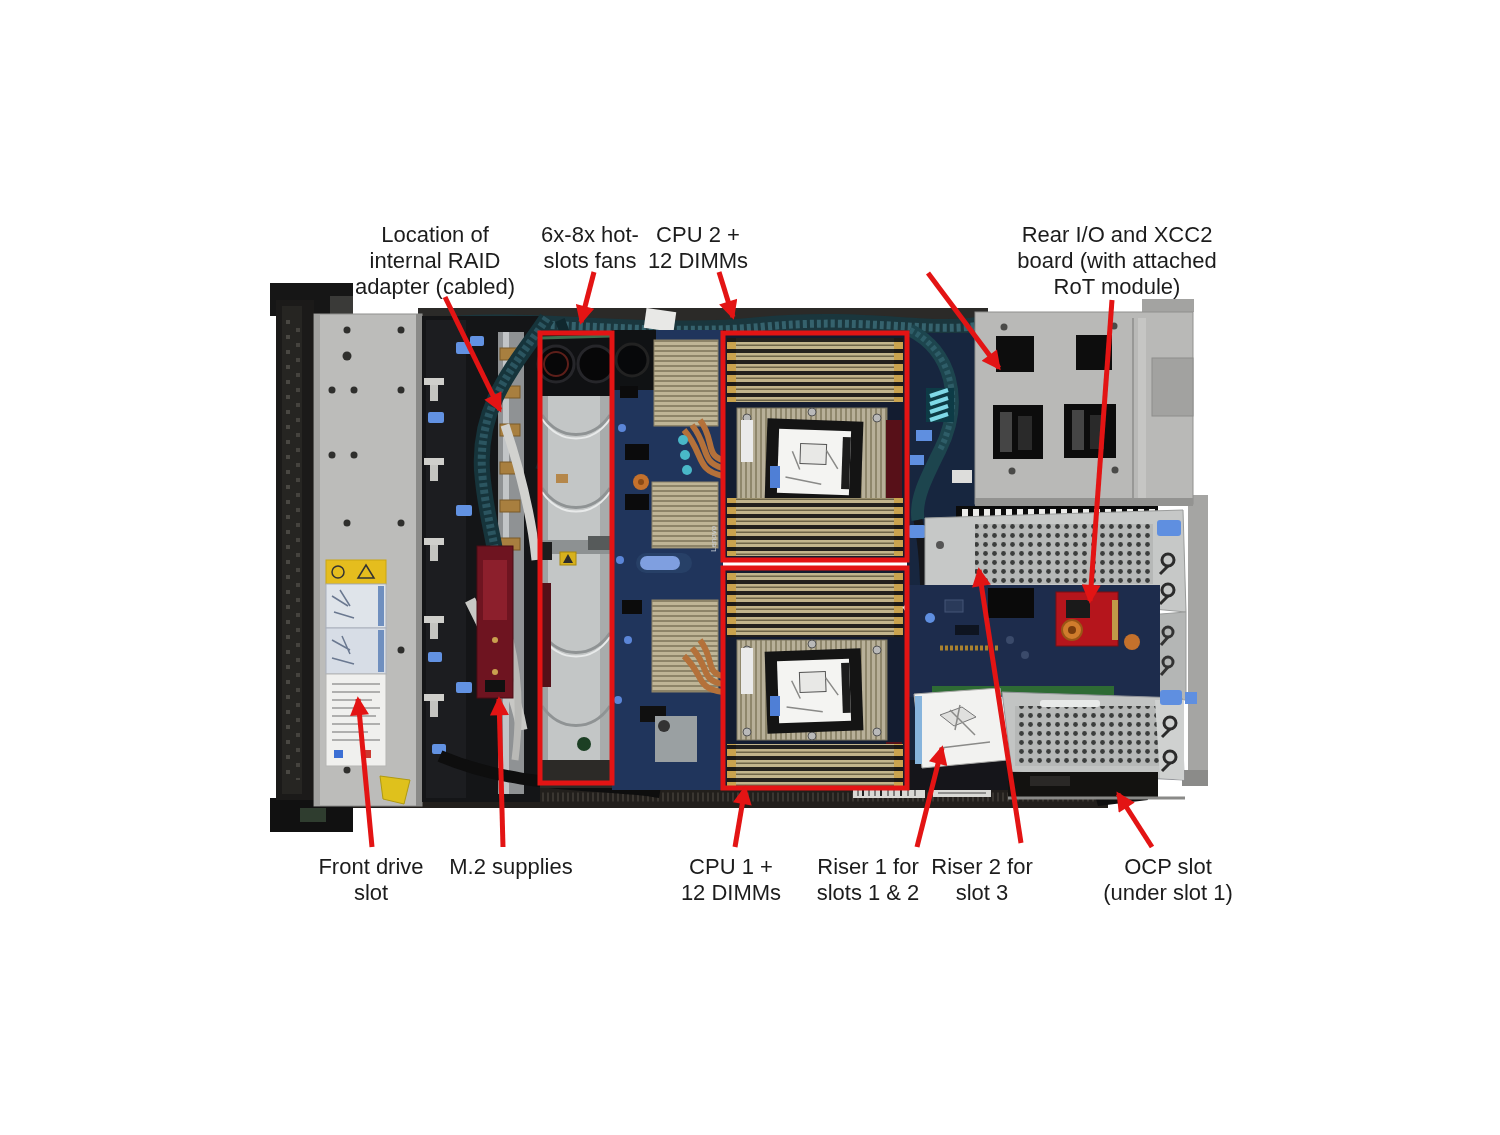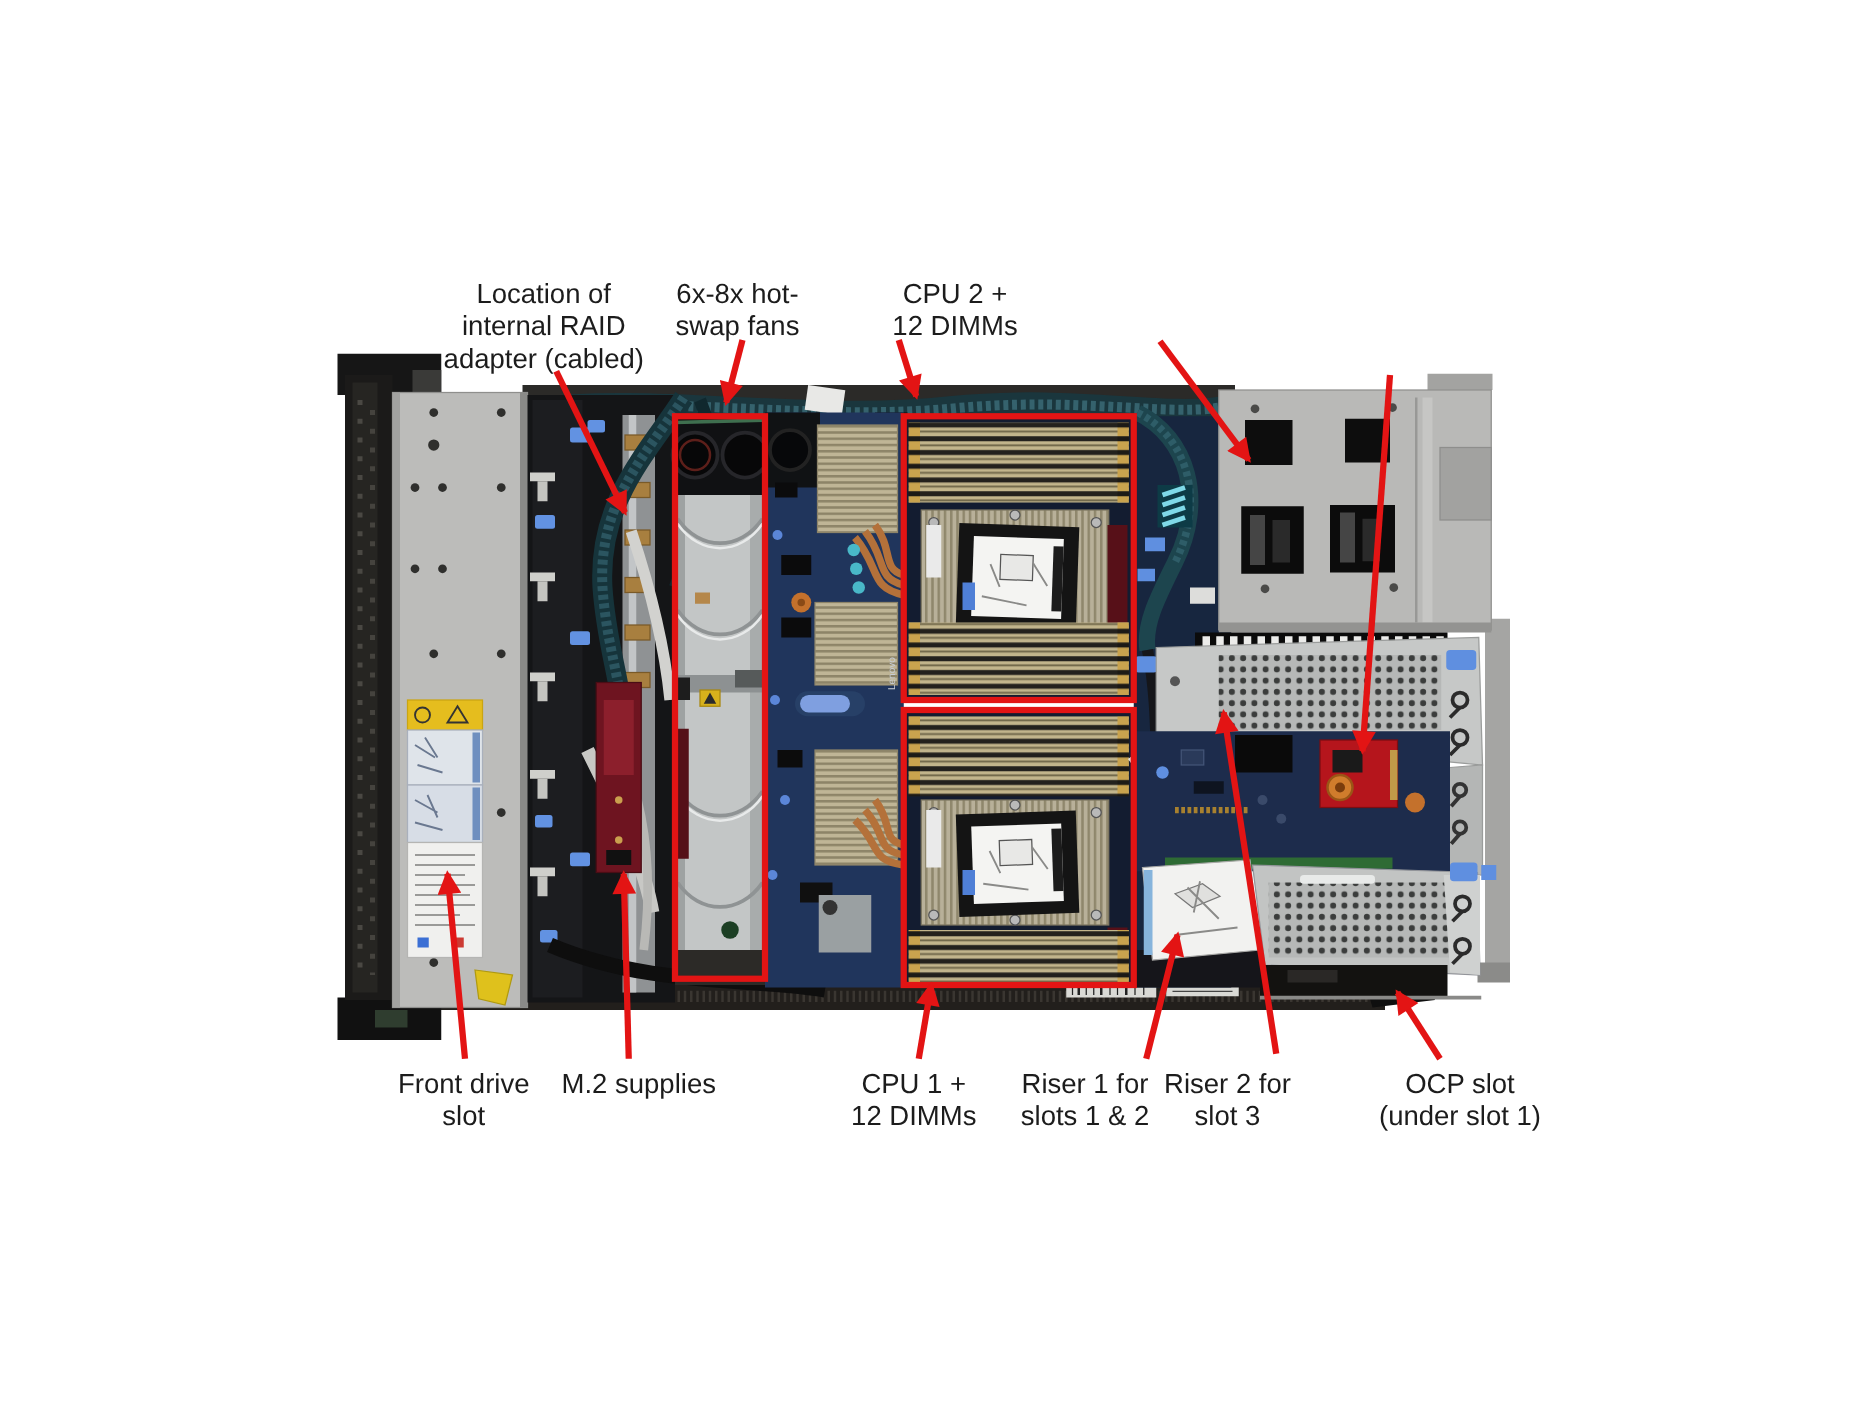--- a/index.html
+++ b/index.html
@@ -486,23 +486,26 @@
     <line x1="917" y1="847" x2="942" y2="748" marker-end="url(#ah)"></line>
     <line x1="1021" y1="843" x2="979" y2="570" marker-end="url(#ah)"></line>
     <line x1="1152" y1="847" x2="1118" y2="794" marker-end="url(#ah)"></line>
   </g>
 </svg>
 
 <div class="lbl" style="left:435px;top:222px">Location of
 internal RAID
 adapter (cabled)</div>
 <div class="lbl" style="left:590px;top:222px">6x-8x hot-
-swap fans</div>
-<div class="lbl" style="left:764px;top:222px">CPU 2 +
+slots fans</div>
+<div class="lbl" style="left:698px;top:222px">CPU 2 +
 12 DIMMs</div>
+<div class="lbl" style="left:1117px;top:222px">Rear I/O and XCC2
+board (with attached
+RoT module)</div>
 <div class="lbl" style="left:371px;top:854px">Front drive
 slot</div>
 <div class="lbl" style="left:511px;top:854px">M.2 supplies</div>
 <div class="lbl" style="left:731px;top:854px">CPU 1 +
 12 DIMMs</div>
 <div class="lbl" style="left:868px;top:854px">Riser 1 for
 slots 1 &amp; 2</div>
 <div class="lbl" style="left:982px;top:854px">Riser 2 for
 slot 3</div>
 <div class="lbl" style="left:1168px;top:854px">OCP slot

